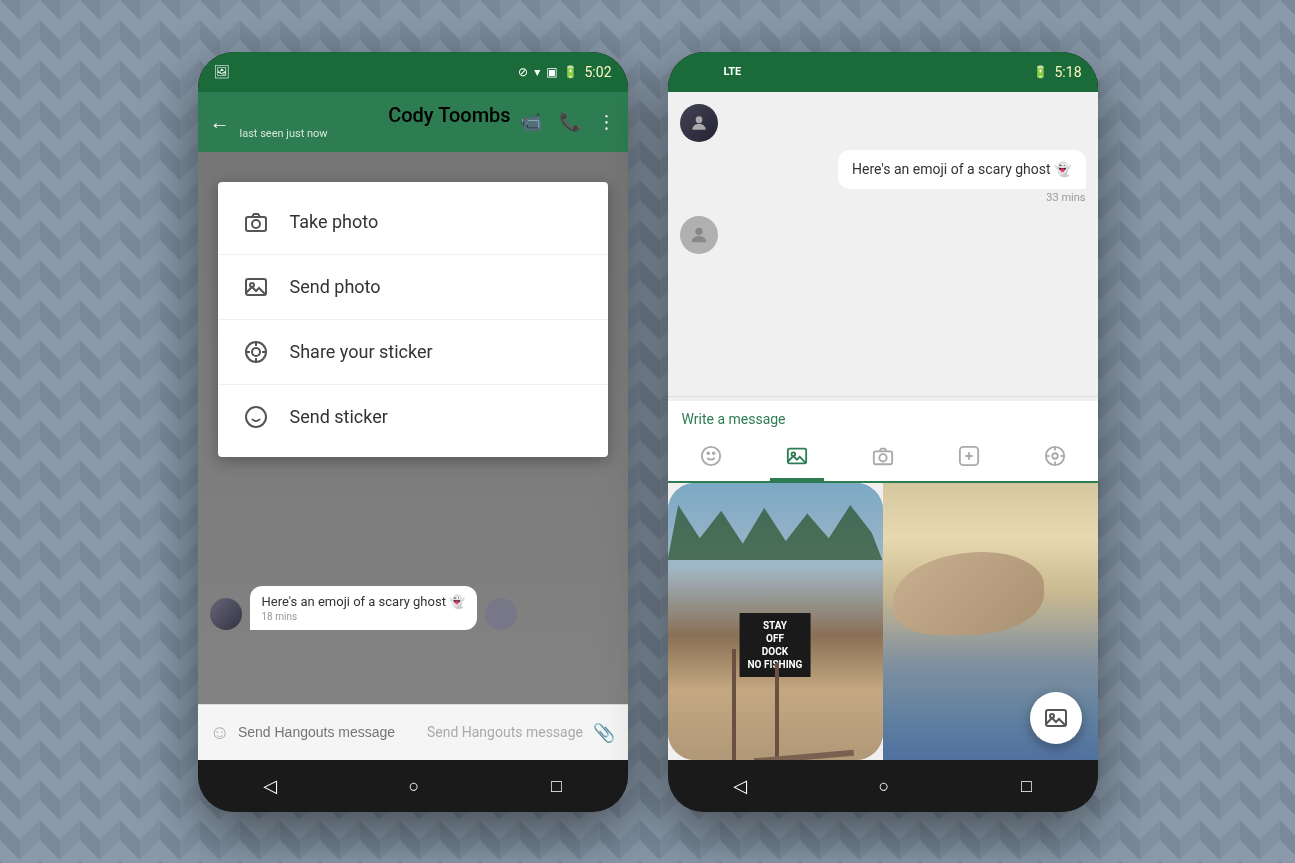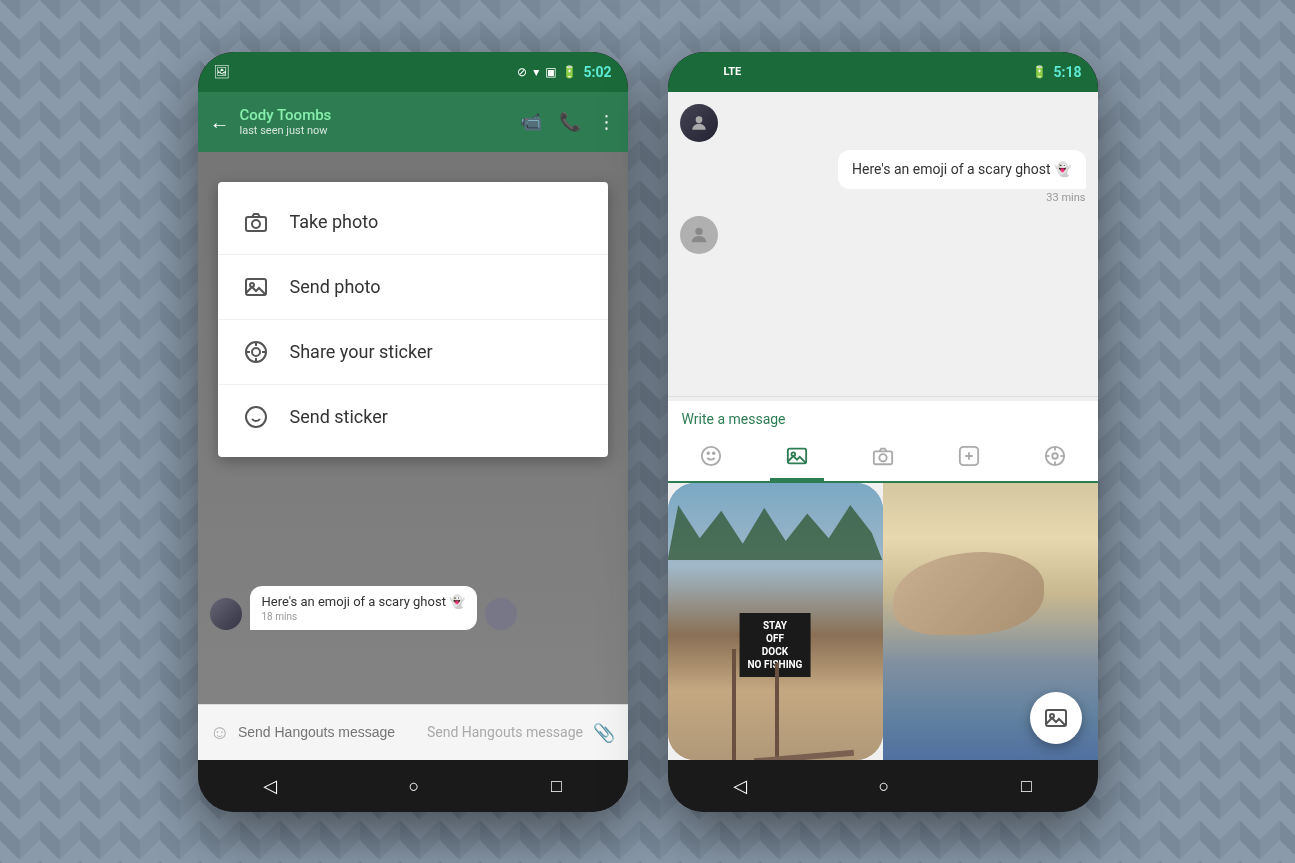--- a/index.html
+++ b/index.html
@@ -61,23 +61,23 @@
       height: 40px;
       background: #1b6b3a;
       display: flex;
       align-items: center;
       justify-content: space-between;
       padding: 0 16px;
       flex-shrink: 0;
     }
 
     .status-bar .time {
-      color: #5eead4;
+      color: #fef9c3;
       font-size: 14px;
-      font-weight: 700;
+      font-weight: 400;
     }
 
     .status-icons {
       display: flex;
       align-items: center;
       gap: 6px;
     }
 
     .status-icons span {
       color: white;
@@ -99,23 +99,24 @@
       color: white;
       font-size: 20px;
       cursor: pointer;
     }
 
     .contact-info {
       flex: 1;
     }
 
     .contact-name {
-      color: #86efac;
-      font-size: 15px;
+      color: #000000;
+      font-size: 20px;
       font-weight: 500;
+      text-align: right;
     }
 
     .contact-status {
       color: rgba(255,255,255,0.8);
       font-size: 11px;
     }
 
     .header-icons {
       display: flex;
       gap: 16px;

